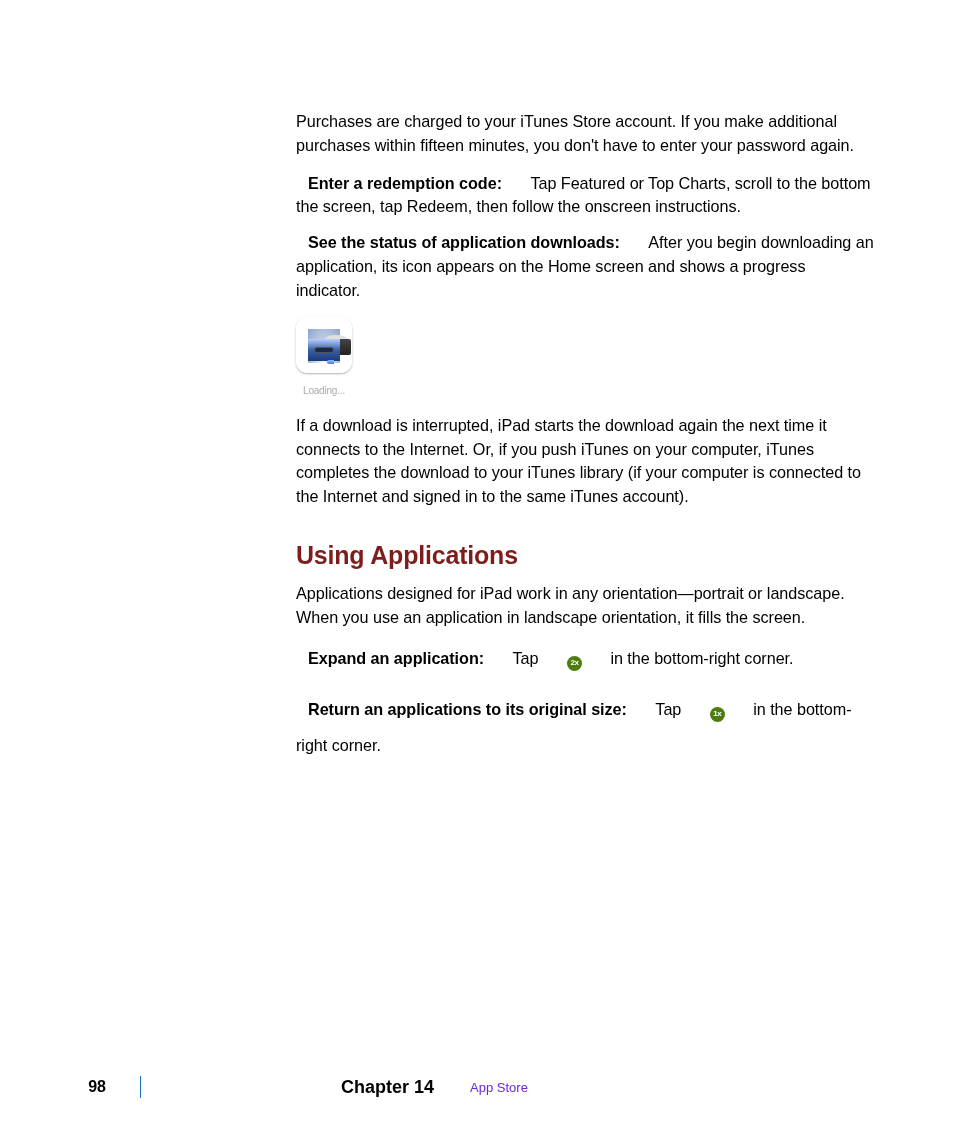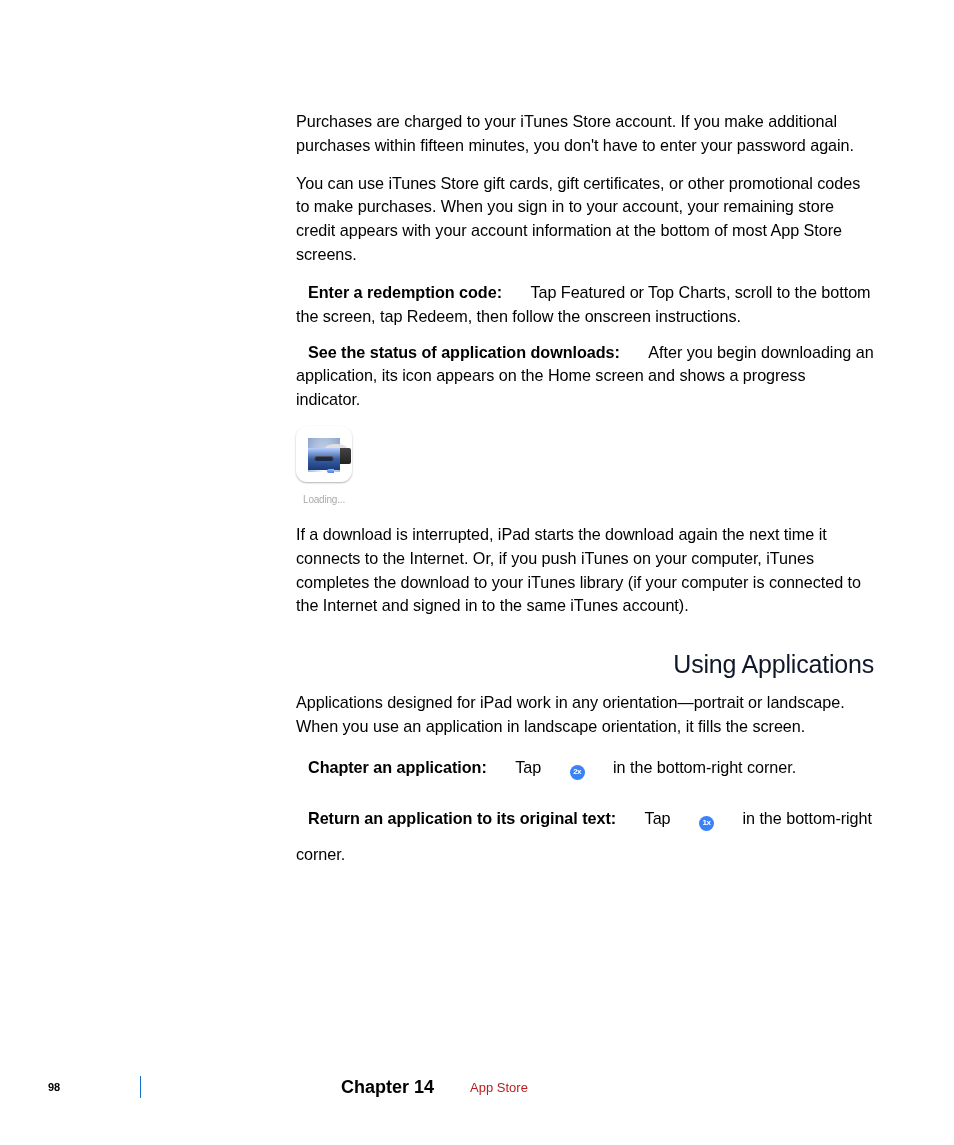--- a/index.html
+++ b/index.html
@@ -97,79 +97,77 @@
     .loading-text {
       font-size: 10px;
       color: #aaa;
       margin-top: 3px;
       text-align: center;
       width: 56px;
       letter-spacing: -0.2px;
     }
     h2 {
       font-size: 25px;
-      font-weight: 400;
-      color: #0f172a;
+      font-weight: 700;
+      color: #7f1d1d;
       margin-top: 32px;
       margin-bottom: 4px;
       letter-spacing: -0.2px;
-      text-align: right;
     }
     .circle-icon {
       display: inline-flex;
       align-items: center;
       justify-content: center;
       width: 15px;
       height: 15px;
-      background: #3b82f6;
+      background: #4d7c0f;
       border-radius: 50%;
       color: #fff;
       font-size: 8px;
       font-weight: bold;
       vertical-align: -1px;
       letter-spacing: -0.5px;
     }
     .footer {
       position: absolute;
       bottom: 47px;
       left: 0;
       right: 0;
       display: flex;
       align-items: center;
     }
     .page-number {
       width: 68px;
-      text-align: left;
-      font-size: 11px;
+      text-align: right;
+      font-size: 16px;
       font-weight: 600;
       padding-right: 10px;
     }
     .footer-divider {
       width: 1px;
       height: 22px;
       background: #1673cb;
     }
     .chapter-label {
       font-size: 18px;
       font-weight: 600;
       padding-left: 176px;
     }
     .chapter-title {
       font-size: 13px;
-      color: #b91c1c;
+      color: #6d28d9;
       padding-left: 12px;
     }
   </style>
 </head>
 <body>
 
 <div class="content">
   <p>Purchases are charged to your iTunes Store account. If you make additional purchases within fifteen minutes, you don't have to enter your password again.</p>
 
-  <p>You can use iTunes Store gift cards, gift certificates, or other promotional codes to make purchases. When you sign in to your account, your remaining store credit appears with your account information at the bottom of most App Store screens.</p>
 
   <p class="tight">
     <span class="bold-lead">Enter a redemption code:  </span><span>Tap Featured or Top Charts, scroll to the bottom the screen, tap Redeem, then follow the onscreen instructions.</span>
   </p>
 
   <p>
     <span class="bold-lead">See the status of application downloads:  </span><span>After you begin downloading an application, its icon appears on the Home screen and shows a progress indicator.</span>
   </p>
 
   <div class="icon-block">
@@ -186,25 +184,25 @@
   </div>
 
   <p>If a download is interrupted, iPad starts the download again the next time it connects to the Internet. Or, if you push iTunes on your computer, iTunes completes the download to your iTunes library (if your computer is connected to the Internet and signed in to the same iTunes account).</p>
 
   <h2>Using Applications</h2>
 
   <p>Applications designed for iPad work in any orientation—portrait or landscape. When you use an application in landscape orientation, it fills the screen.</p>
 
 
   <p class="tight">
-    <span class="bold-lead">Chapter an application:  </span><span>Tap </span><span class="circle-icon">2x</span><span> in the bottom-right corner.</span>
+    <span class="bold-lead">Expand an application:  </span><span>Tap </span><span class="circle-icon">2x</span><span> in the bottom-right corner.</span>
   </p>
 
   <p>
-    <span class="bold-lead">Return an application to its original text:  </span><span>Tap </span><span class="circle-icon">1x</span><span> in the bottom-right corner.</span>
+    <span class="bold-lead">Return an applications to its original size:  </span><span>Tap </span><span class="circle-icon">1x</span><span> in the bottom-right corner.</span>
   </p>
 
 
 </div>
 
 <div class="footer">
   <div class="page-number">98</div>
   <div class="footer-divider"></div>
   <div class="chapter-label">Chapter 14</div>
   <div class="chapter-title">App Store</div>

